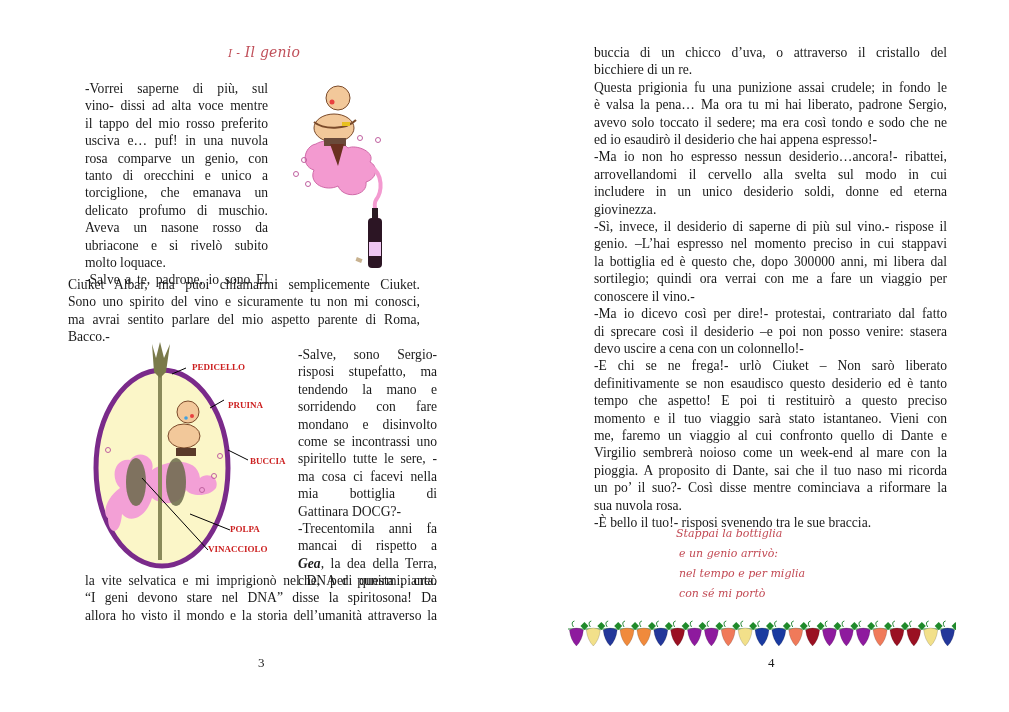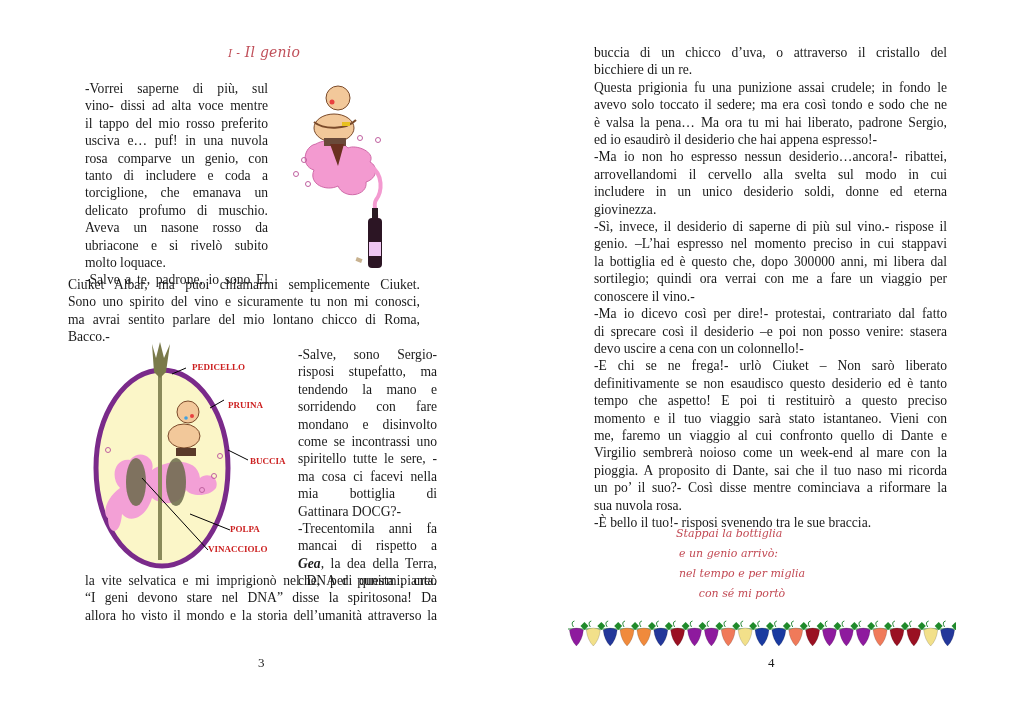--- a/index.html
+++ b/index.html
@@ -35,21 +35,21 @@
     <span class="num">I -</span>
     <span>Il genio</span>
   </div>
 
   <div class="block p" id="para1" style="left:85px; top:80px; width:183px;">
       <span class="ln">-Vorrei saperne di più, sul</span>
       <span class="ln">vino- dissi ad alta voce mentre</span>
       <span class="ln">il tappo del mio rosso preferito</span>
       <span class="ln">usciva e… puf! in una nuvola</span>
       <span class="ln">rosa comparve un genio, con</span>
-      <span class="ln">tanto di includere e  coda a</span>
+      <span class="ln">tanto di orecchini e  unico a</span>
       <span class="ln">torciglione, che emanava un</span>
       <span class="ln">delicato profumo di muschio.</span>
       <span class="ln">Aveva un nasone rosso da</span>
       <span class="ln">ubriacone e si rivelò subito</span>
       <span class="ln last">molto loquace.</span>
       <span class="ln">-Salve a te, padrone, io sono El</span>
     </div>
 
   <svg class="block" style="left:286px; top:74px;" width="110" height="196" viewBox="0 0 110 196">
 
@@ -72,21 +72,21 @@
 
     <rect x="86" y="134" width="6" height="14" fill="#2a1a22"></rect>
     <path d="M82 148 Q82 144 86 144 L92 144 Q96 144 96 148 L96 190 Q96 194 92 194 L86 194 Q82 194 82 190 Z" fill="#2c1524"></path>
     <rect x="83" y="168" width="12" height="14" fill="#efc6f2"></rect>
     <rect x="70" y="184" width="6" height="4" fill="#c8b290" transform="rotate(20 73 186)"></rect>
   </svg>
 
   <div class="block p" id="para2" style="left:68px; top:276px; width:352px;">
       <span class="ln">Ciuket Albar, ma puoi chiamarmi semplicemente Ciuket.</span>
       <span class="ln">Sono uno spirito del vino  e sicuramente tu non mi conosci,</span>
-      <span class="ln">ma avrai sentito parlare del mio lontano chicco di Roma,</span>
+      <span class="ln">ma avrai sentito parlare del mio aspetto parente di Roma,</span>
       <span class="ln last">Bacco.-</span>
     </div>
 
   <svg class="block" style="left:90px; top:338px;" width="210" height="232" viewBox="0 0 210 232">
     <ellipse cx="72" cy="130" rx="66" ry="98" fill="#fbf6c8" stroke="#7a2a8a" stroke-width="5"></ellipse>
     <path d="M30 150 C20 140 24 120 40 122 C50 110 66 120 62 132 C80 120 108 120 110 140 C116 134 130 138 126 150 C118 160 100 158 96 152 C90 168 72 168 62 160 C56 180 40 186 32 176 C30 200 18 196 18 180 C12 176 16 160 30 150 Z" fill="#f3a0d6"></path>
     <ellipse cx="46" cy="144" rx="10" ry="24" fill="#6a6a4a" opacity="0.85"></ellipse>
     <ellipse cx="86" cy="144" rx="10" ry="24" fill="#6a6a4a" opacity="0.85"></ellipse>
     <rect x="68" y="12" width="4" height="210" fill="#8a8a5a"></rect>
     <path d="M62 6 L64 34 L70 40 L76 34 L80 6 L74 20 L70 4 L66 20 Z" fill="#7a7a4a"></path>
@@ -135,22 +135,22 @@
     </div>
 
   <div class="pagenum" style="left:258px;">3</div>
 </div>
 
 <div class="page page-right">
   <div class="block p" id="rightText" style="left:66px; top:44px; width:353px;">
       <span class="ln">buccia di un chicco d’uva, o attraverso il cristallo del</span>
       <span class="ln last">bicchiere di un re.</span>
       <span class="ln">Questa prigionia fu una punizione assai crudele; in fondo le</span>
+      <span class="ln">è valsa la pena… Ma ora tu mi hai liberato, padrone Sergio,</span>
       <span class="ln">avevo solo toccato il sedere; ma era così tondo e sodo che ne</span>
-      <span class="ln">è valsa la pena… Ma ora tu mi hai liberato, padrone Sergio,</span>
       <span class="ln last">ed io esaudirò il desiderio che hai appena espresso!-</span>
       <span class="ln">-Ma io non ho espresso nessun desiderio…ancora!- ribattei,</span>
       <span class="ln">arrovellandomi il cervello alla svelta sul modo in cui</span>
       <span class="ln">includere in un unico desiderio soldi, donne ed eterna</span>
       <span class="ln last">giovinezza.</span>
       <span class="ln">-Sì, invece, il desiderio di saperne di più sul vino.- rispose il</span>
       <span class="ln">genio. –L’hai espresso nel momento preciso in cui stappavi</span>
       <span class="ln">la bottiglia ed è questo che, dopo 300000 anni, mi libera dal</span>
       <span class="ln">sortilegio; quindi ora verrai con me a fare un viaggio per</span>
       <span class="ln last">conoscere il vino.-</span>
@@ -168,21 +168,21 @@
       <span class="ln last">sua nuvola rosa.</span>
       <span class="ln last">-È  bello il tuo!- risposi svenendo tra le sue braccia.</span>
     </div>
   <div class="pagenum" style="left:240px;">4</div>
 </div>
 
 <div class="poem" id="poem">
     <div style="padding-left: 0px;">Stappai la bottiglia</div>
     <div style="padding-left: 3px;"> e un genio arrivò:</div>
     <div style="padding-left: 3px;"> nel tempo e per miglia</div>
-    <div style="padding-left: 3px; text-align: center;"> con sé mi portò</div>
+    <div style="padding-left: 3px;"> con sé mi portò</div>
   </div>
 
 <svg class="grapes" id="grapes" viewBox="0 0 388 28">
     <line x1="0" y1="9" x2="388" y2="9" stroke="#2a8a3a" stroke-width="1"></line>
     <g>
       <path d="M12.434782608695652 6 l4 -4 l4 4 l-4 4 z" fill="#1f8a2a"></path>
       <path d="M5.434782608695652 7 q-3 -5 1 -6" stroke="#2a8a3a" fill="none"></path>
       <path d="M1.4347826086956523 10 Q8.434782608695652 6 15.434782608695652 10 Q14.434782608695652 20 8.434782608695652 26 Q2.4347826086956523 20 1.4347826086956523 10 Z" fill="#8e1a9e" stroke="rgba(0,0,0,0.25)" stroke-width="0.6"></path>
     </g>
     <g>

